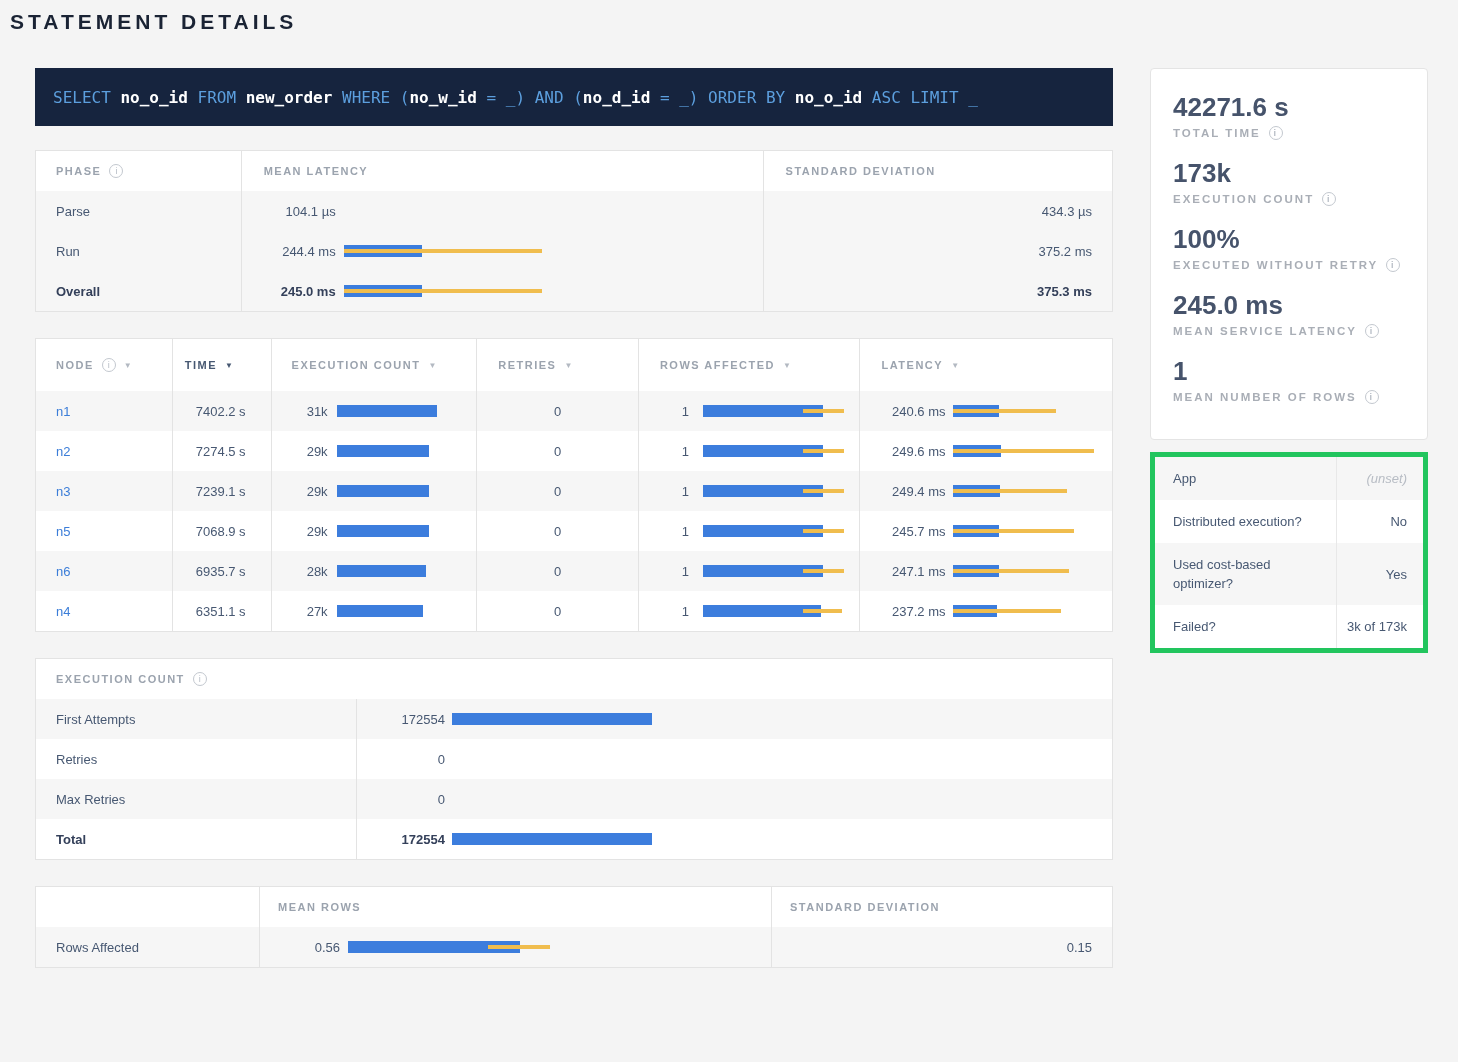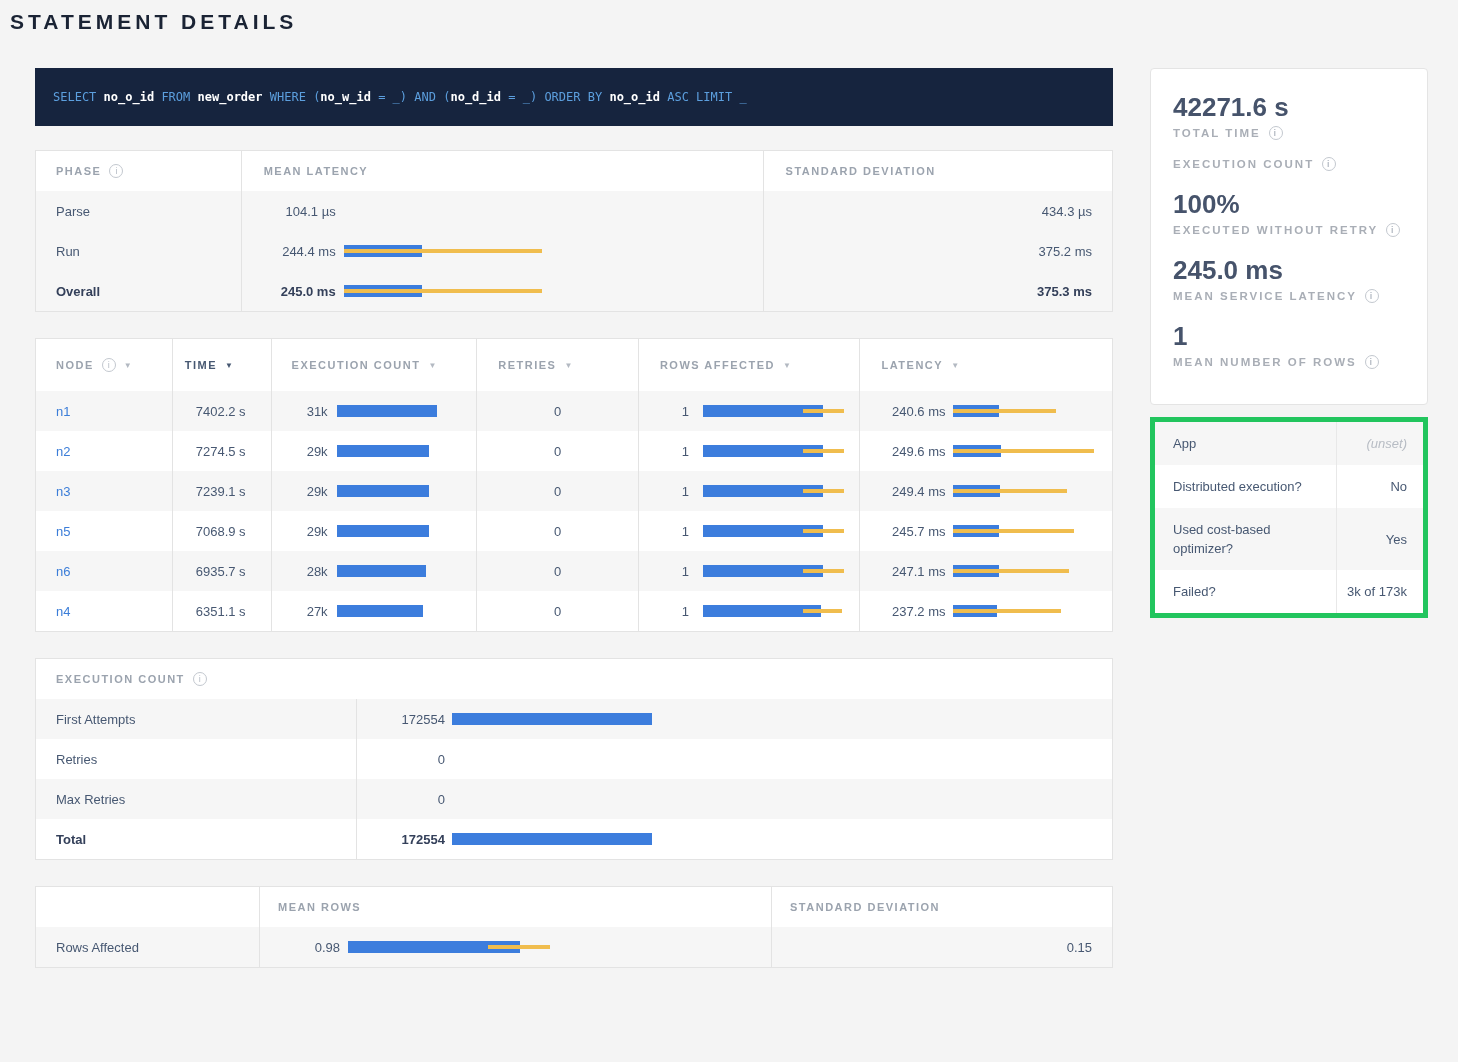--- a/index.html
+++ b/index.html
@@ -24,21 +24,21 @@
 
   
   .sql-box {
     background: #16243e;
     height: 58px;
     display: flex;
     align-items: center;
     padding-left: 18px;
     margin-bottom: 24px;
   }
-  .sql-box code { font-family: "DejaVu Sans Mono", monospace; font-size: 12px; letter-spacing: 0; }
+  .sql-box code { font-family: "DejaVu Sans Mono", monospace; font-size: 16px; letter-spacing: 0; }
   .tok-kw { color: #5c9fde; }
   .tok-id { color: #ffffff; font-weight: bold; }
   .tok-punct { color: #5c9fde; }
 
   
   .tbl { background: #ffffff; border: 1px solid #e3e3e3; margin-bottom: 26px; }
   .t-row { display: flex; height: 40px; align-items: center; }
   .t-row.alt { background: #f6f6f6; }
   .t-head { height: 40px; background: #ffffff; }
   .cell { height: 100%; display: flex; align-items: center; }
@@ -484,21 +484,21 @@
           <div class="cell rw-c3 b-l" style="justify-content:flex-start; padding-left:18px;">
             <span class="hdr-label">STANDARD DEVIATION</span>
           </div>
         </div>
         <div id="rows-body">
             <div class="t-row alt">
               <div class="cell rw-c1">
                 <span class="lbl">Rows Affected</span>
               </div>
               <div class="cell rw-c2 b-l">
-                <span class="val">0.98</span>
+                <span class="val">0.56</span>
                 <div class="bar-chart">
                   <div class="bar-blue" style="width: 172px;"></div>
                   <div class="bar-line" style="left: 140px; width: 62px;"></div>
                 </div>
               </div>
               <div class="cell rw-c3 b-l">
                 <span class="val">0.15</span>
               </div>
             </div>
           </div>
@@ -509,20 +509,21 @@
     <div class="side-col">
       <div class="summary-card" id="summary-card">
           <div class="stat">
             <div class="stat-value">42271.6 s</div>
             <div class="stat-label">
               <span>TOTAL TIME</span>
               <span class="info-i">i</span>
             </div>
           </div>
           <div class="stat">
+            <div class="stat-value">173k</div>
             <div class="stat-label">
               <span>EXECUTION COUNT</span>
               <span class="info-i">i</span>
             </div>
           </div>
           <div class="stat">
             <div class="stat-value">100%</div>
             <div class="stat-label">
               <span>EXECUTED WITHOUT RETRY</span>
               <span class="info-i">i</span>

